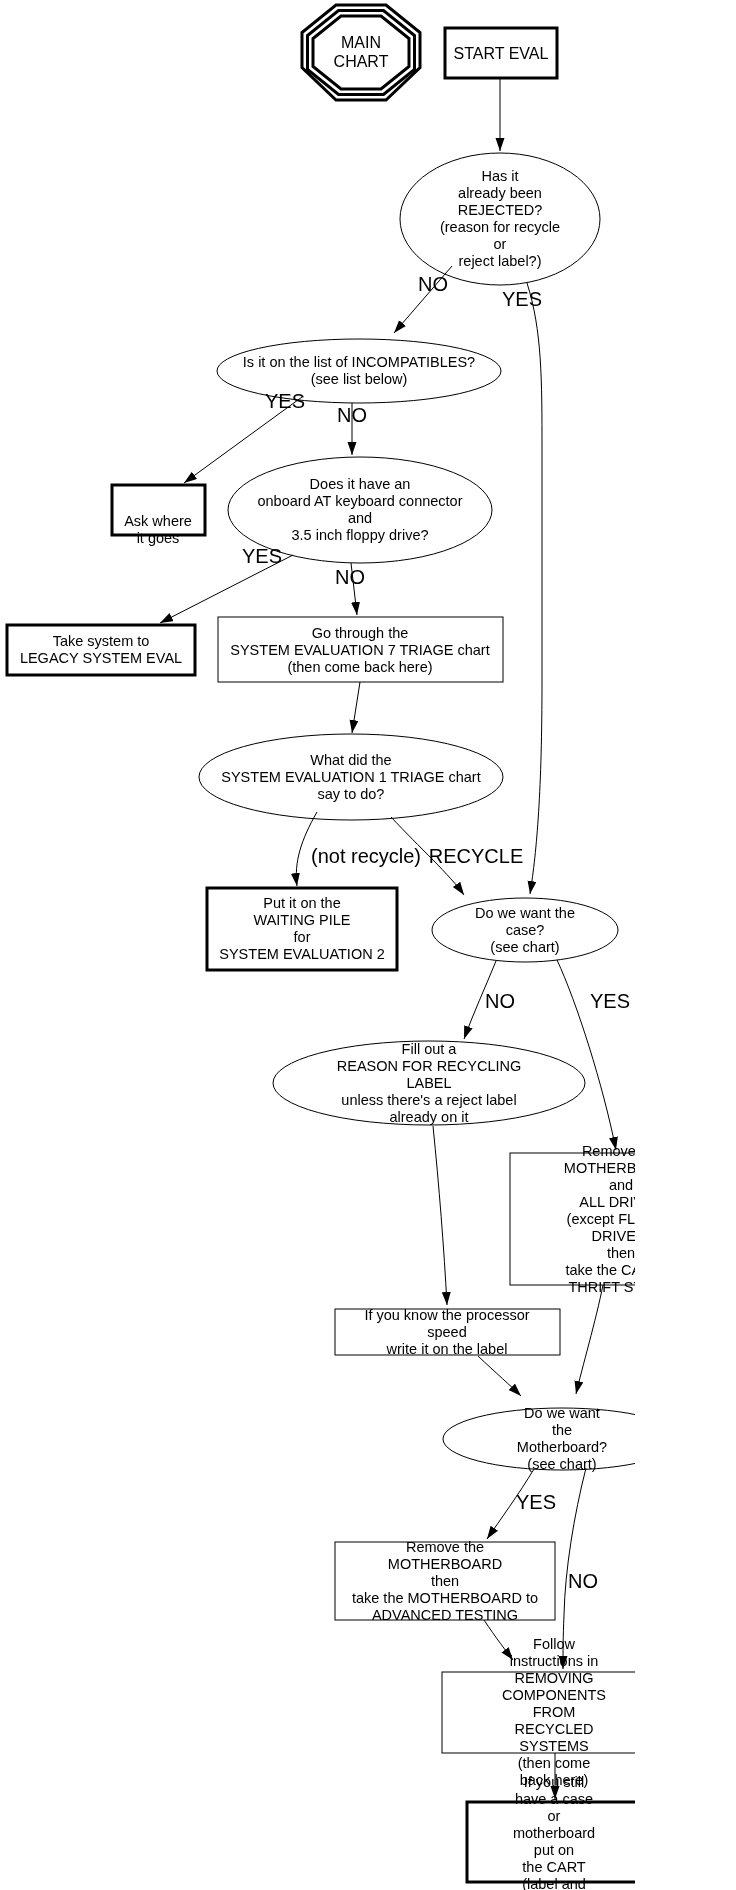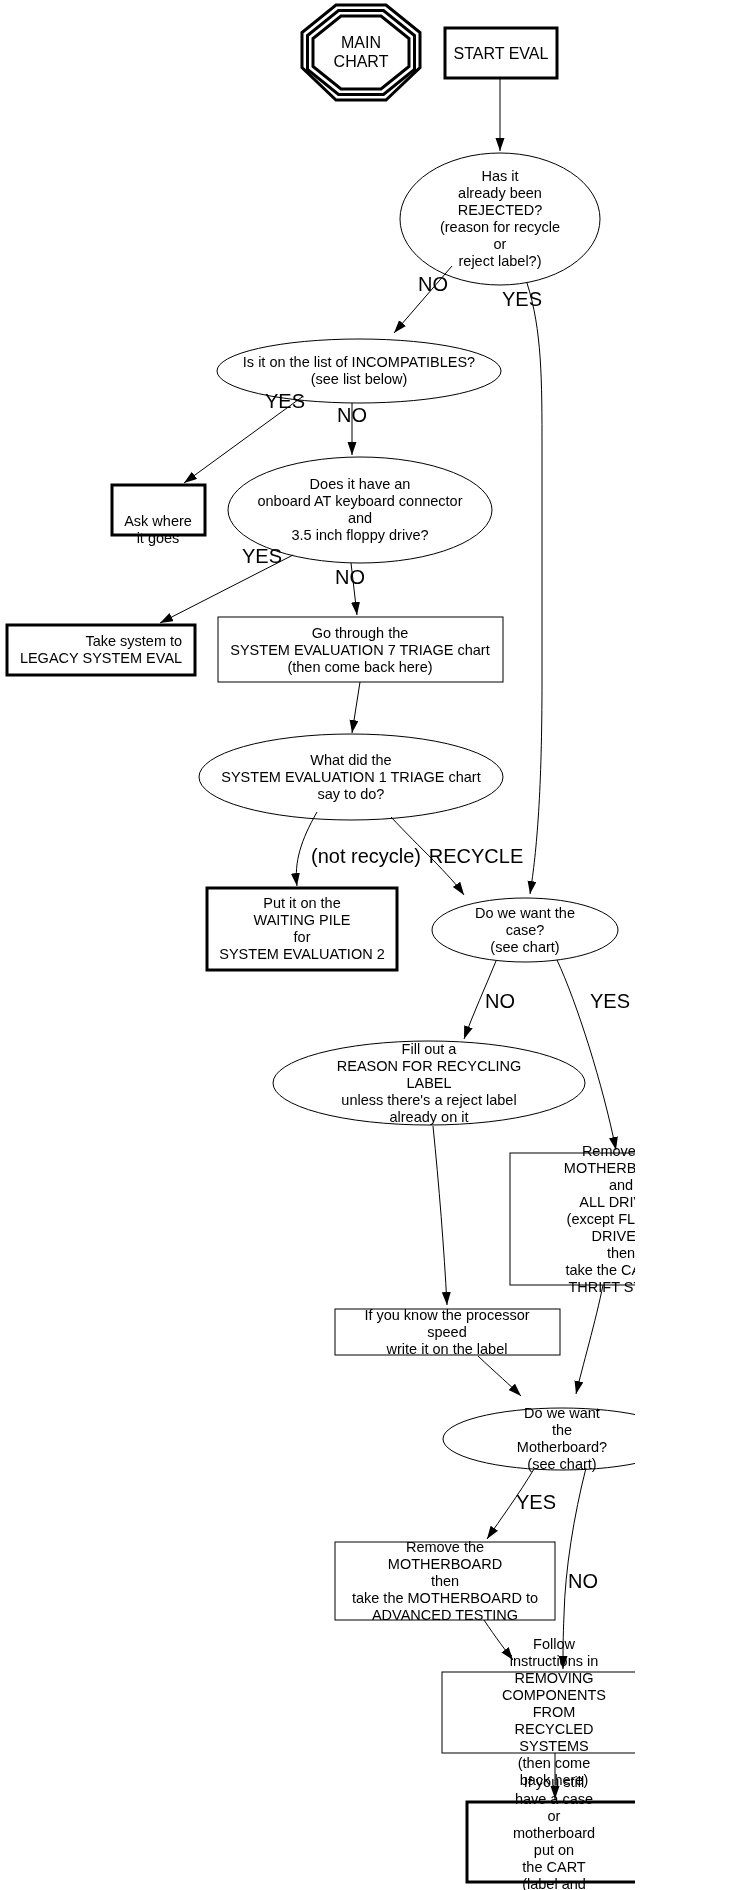--- a/index.html
+++ b/index.html
@@ -113,21 +113,21 @@
 already been
 REJECTED?
 (reason for recycle or
 reject label?)</div>
   <div class="node-label" style="left:158px; top:510px;margin-top:20px;">Ask where
 it goes</div>
   <div class="node-label" style="left:360px; top:510px;">Does it have an
 onboard AT keyboard connector
 and
 3.5 inch floppy drive?</div>
-  <div class="node-label" style="left:101px; top:650px;text-align:right;">Take system to
+  <div class="node-label" style="left:101px; top:650px;">Take system to
 LEGACY SYSTEM EVAL</div>
   <div class="node-label" style="left:360px; top:650px;">Go through the
 SYSTEM EVALUATION 7 TRIAGE chart
 (then come back here)</div>
   <div class="node-label" style="left:351px; top:777px;">What did the
 SYSTEM EVALUATION 1 TRIAGE chart
 say to do?</div>
   <div class="node-label" style="left:302px; top:929px;">Put it on the
 WAITING PILE
 for

